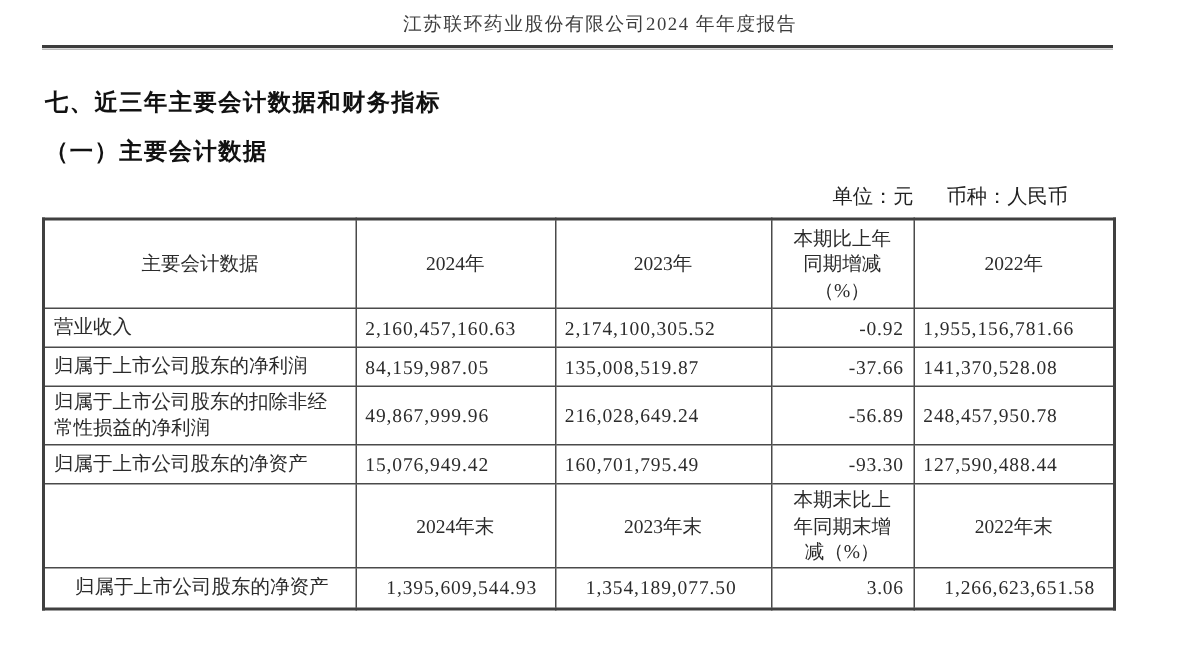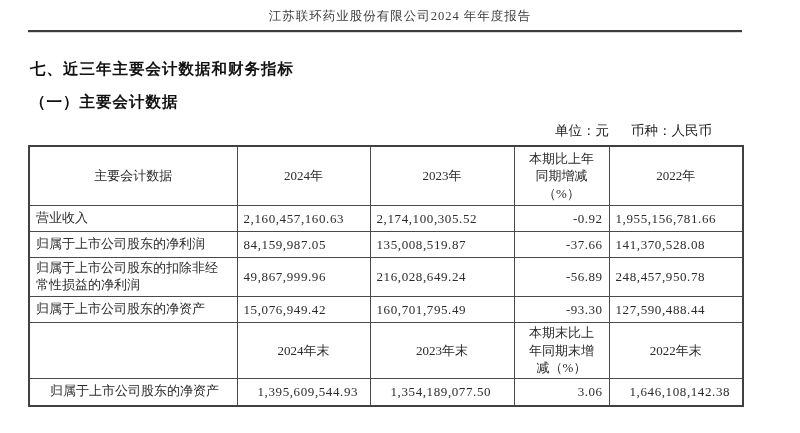--- a/index.html
+++ b/index.html
@@ -135,19 +135,19 @@
 年同期末增
 减（%）</td>
         <td>2022年末</td>
       </tr>
 
       <tr class="drow r5">
         <td class="c-label">归属于上市公司股东的净资产</td>
         <td class="c-num">1,395,609,544.93</td>
         <td class="c-num">1,354,189,077.50</td>
         <td class="c-pct">3.06</td>
-        <td class="c-num">1,646,108,142.38</td>
+        <td class="c-num">1,266,623,651.58</td>
       </tr>
 
     </tbody>
   </table>
 
 </div>
 
 </body></html>

